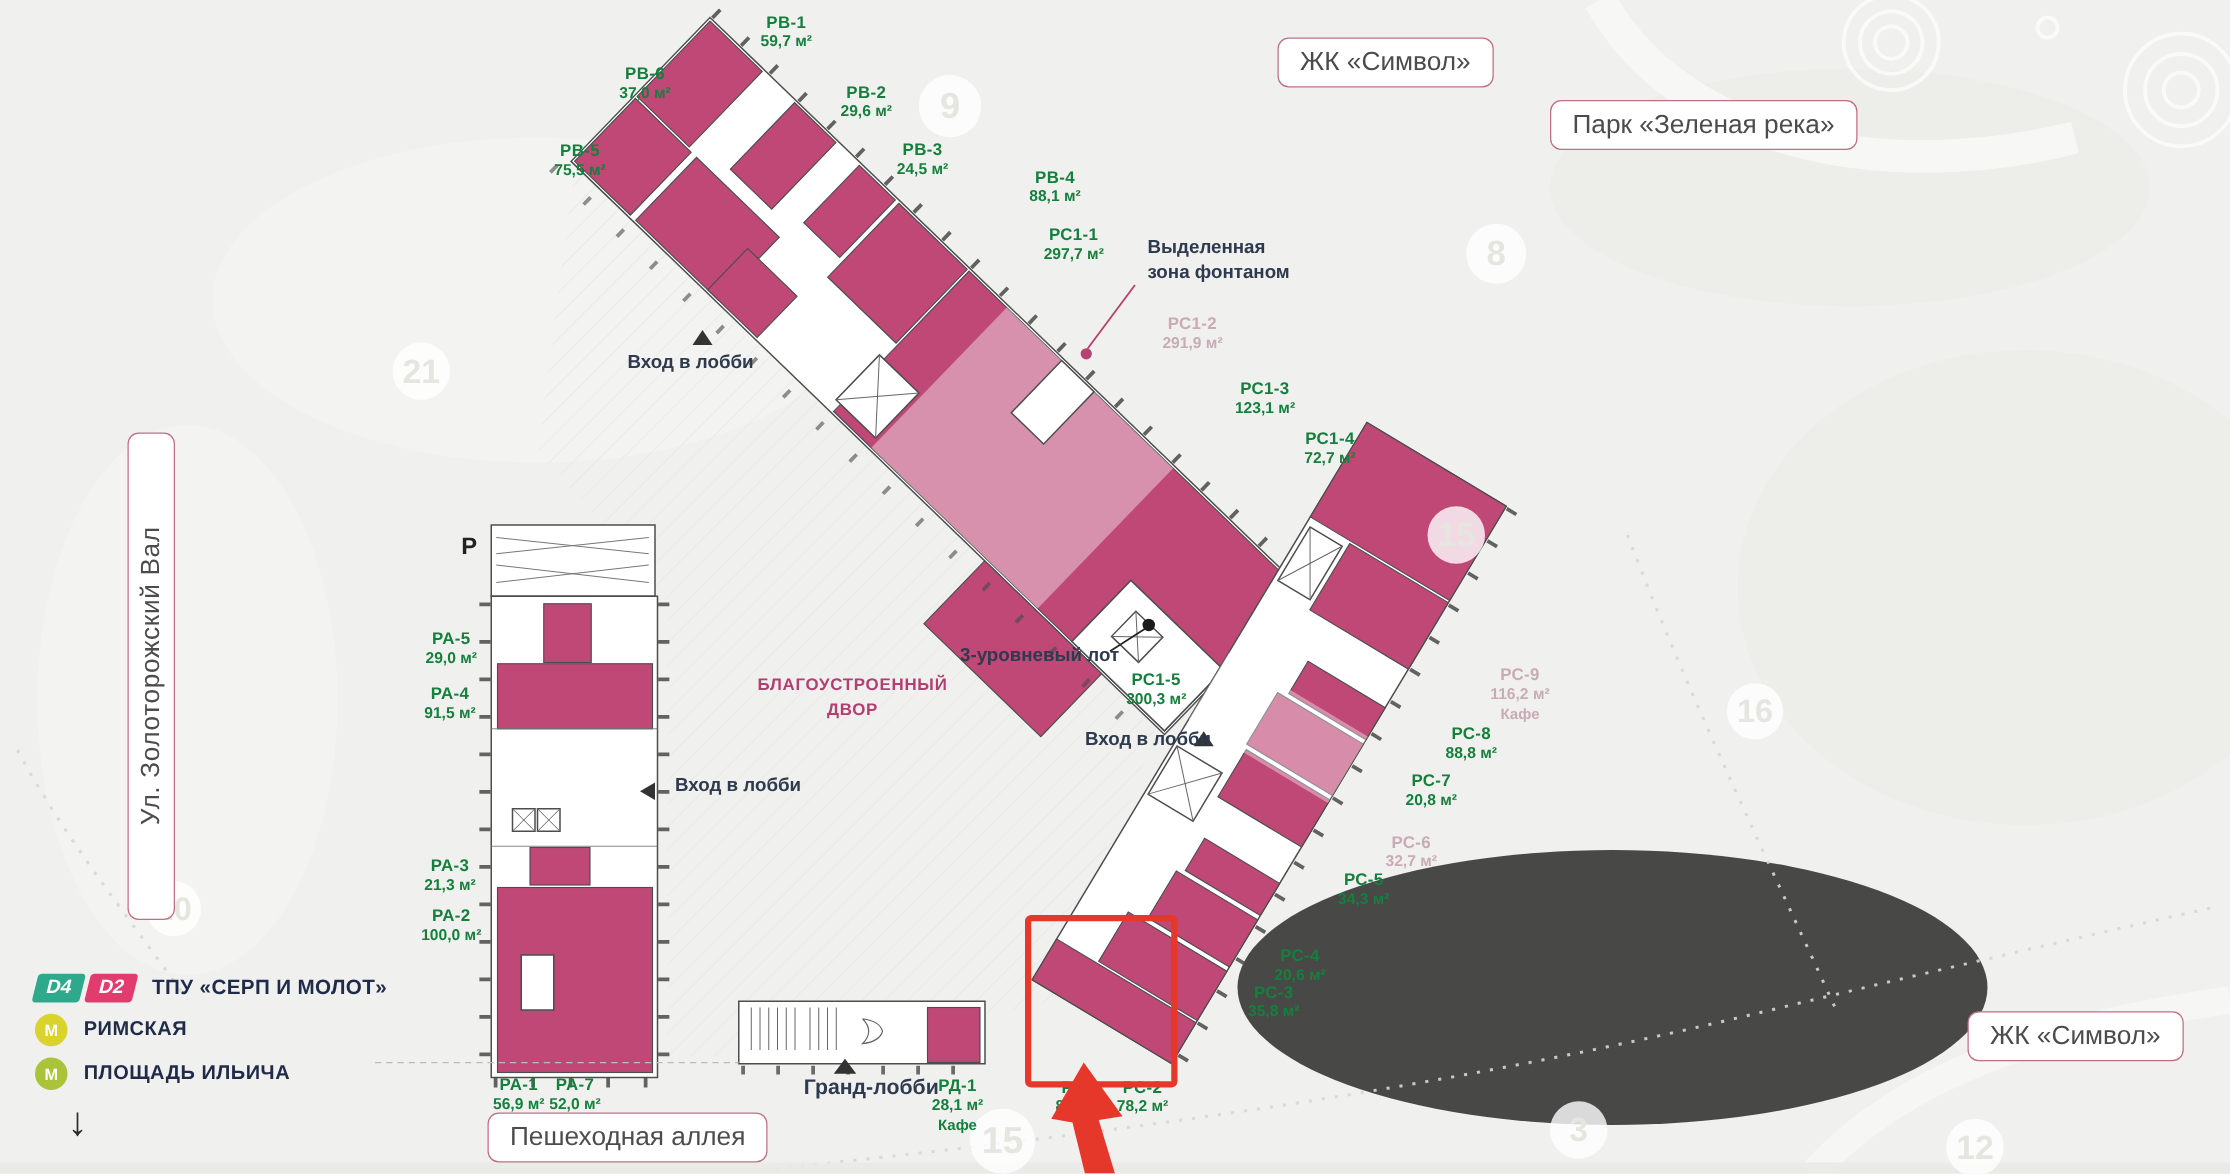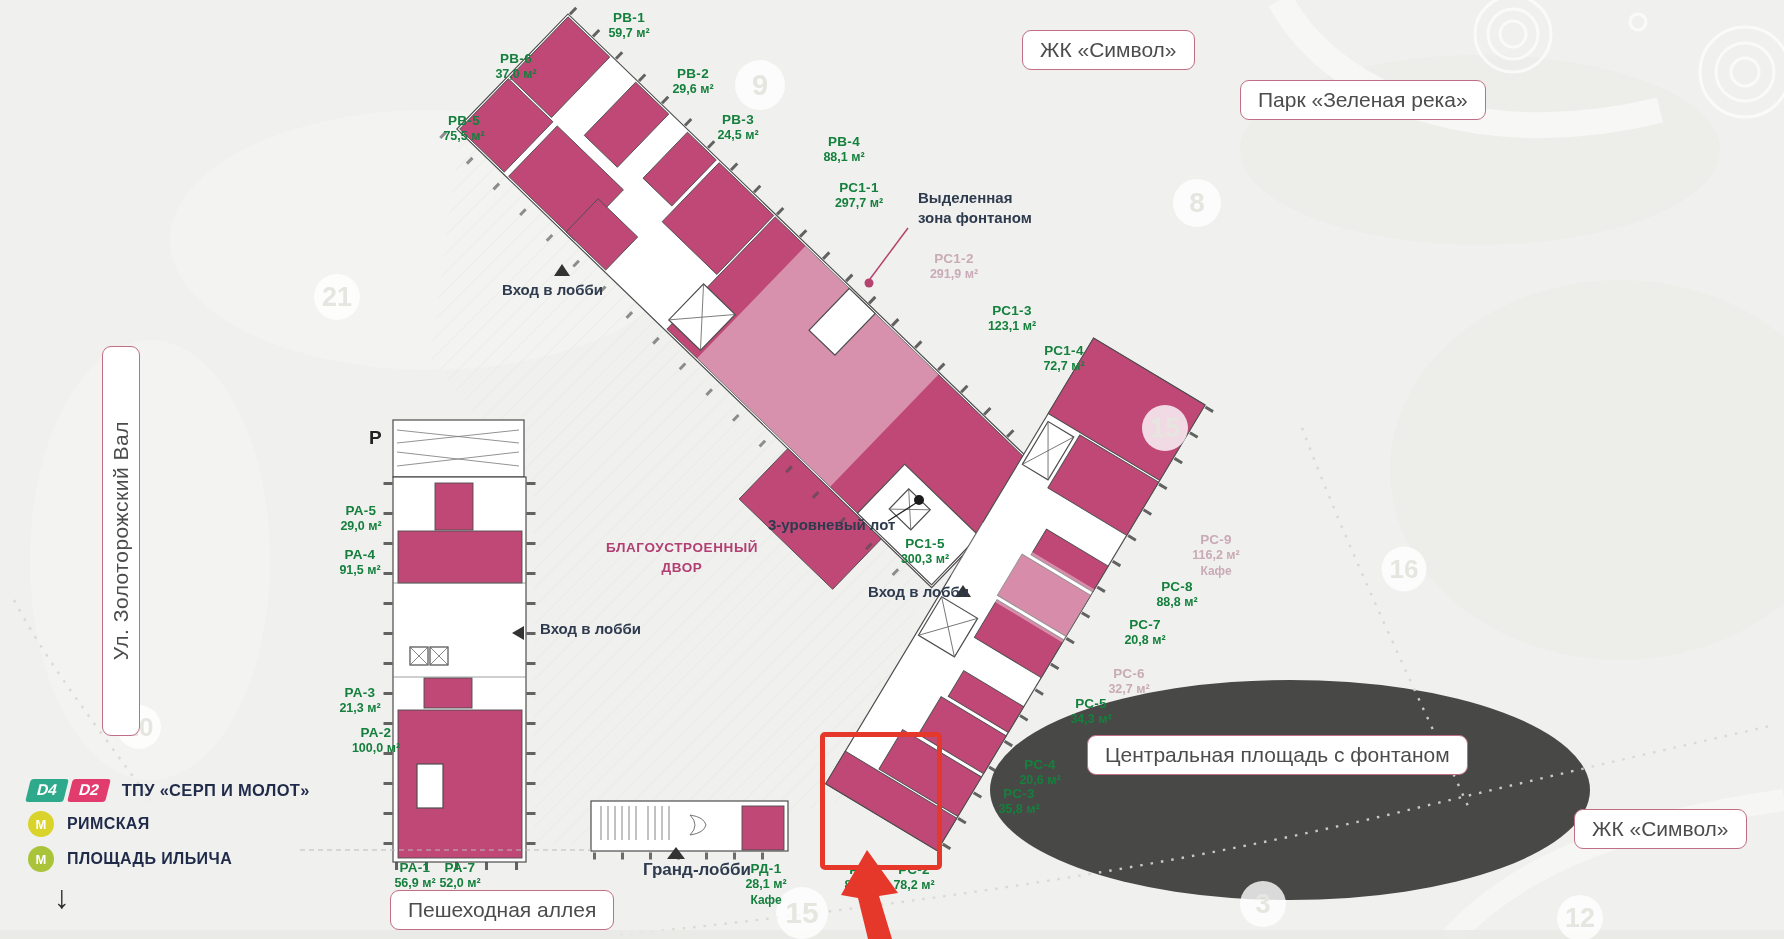--- a/index.html
+++ b/index.html
@@ -276,21 +276,21 @@
       </div>
       <div class="unit-label" style="left: 766px; top: 861px;">
         <div class="uid">РД-1</div>
         <div class="uarea">28,1 м²</div>
         <div class="unote">Кафе</div>
       </div>
       <div class="unit-label" style="left: 415px; top: 860px;">
         <div class="uid">РА-1</div>
         <div class="uarea">56,9 м²</div>
       </div>
-      <div class="unit-label" style="left: 361px; top: 725px; margin-left: 15px;">
+      <div class="unit-label" style="left: 361px; top: 725px;">
         <div class="uid">РА-2</div>
         <div class="uarea">100,0 м²</div>
       </div>
       <div class="unit-label" style="left: 360px; top: 685px;">
         <div class="uid">РА-3</div>
         <div class="uarea">21,3 м²</div>
       </div>
       <div class="unit-label" style="left: 360px; top: 547px;">
         <div class="uid">РА-4</div>
         <div class="uarea">91,5 м²</div>
@@ -330,21 +330,20 @@
   <div class="annot" style="left:868px;top:582px;">Вход в лобби</div>
   <div class="annot grand" style="left:643px;top:859px;">Гранд-лобби</div>
   <div class="parking-p" style="left:369px;top:427px;">Р</div>
   <div class="courtyard" style="left:682px;top:538px;">
     <div>БЛАГОУСТРОЕННЫЙ</div>
     <div>ДВОР</div>
   </div>
 
   <div class="map-box" style="left:1022px;top:30px;">ЖК «Символ»</div>
   <div class="map-box" style="left:1240px;top:80px;">Парк «Зеленая река»</div>
-  <div class="map-box" style="left:1087px;top:735px;">Центральная площадь с фонтаном</div>
   <div class="map-box" style="left:1574px;top:809px;">ЖК «Символ»</div>
   <div class="map-box" style="left:390px;top:890px;">Пешеходная аллея</div>
   <div class="map-box vertical" style="left:102px;top:346px;height:356px;">
     <span>Ул. Золоторожский Вал</span>
   </div>
 
   <div class="legend">
     <div class="legend-row">
       <span class="badge badge-d4">D4</span>
       <span class="badge badge-d2">D2</span>

